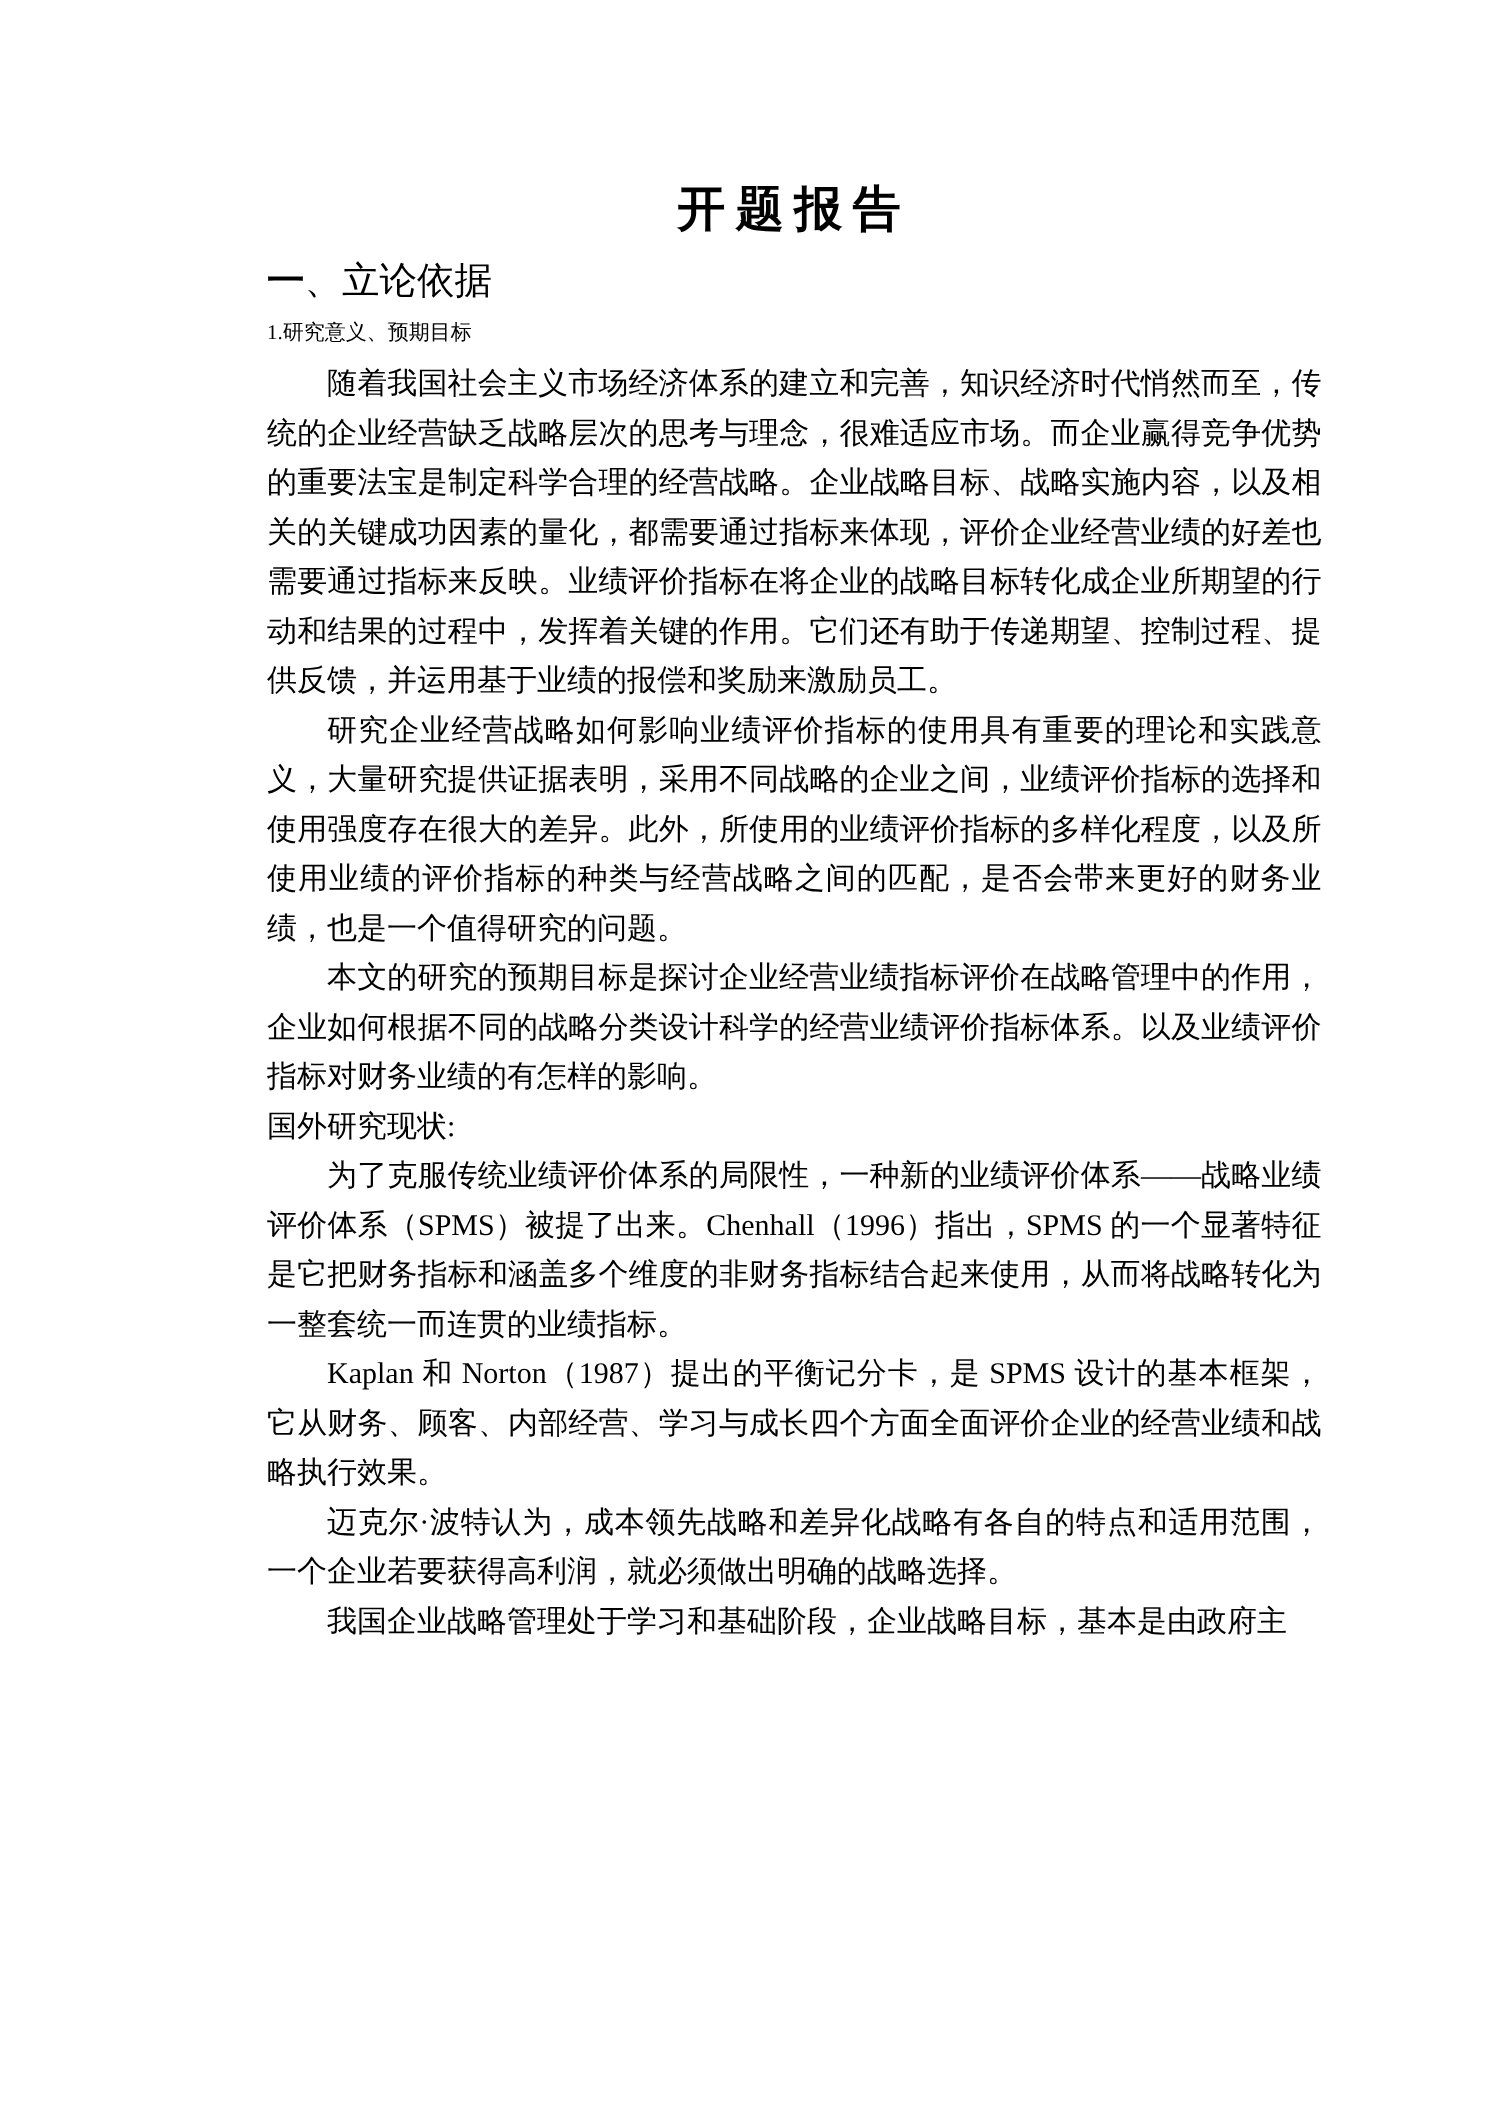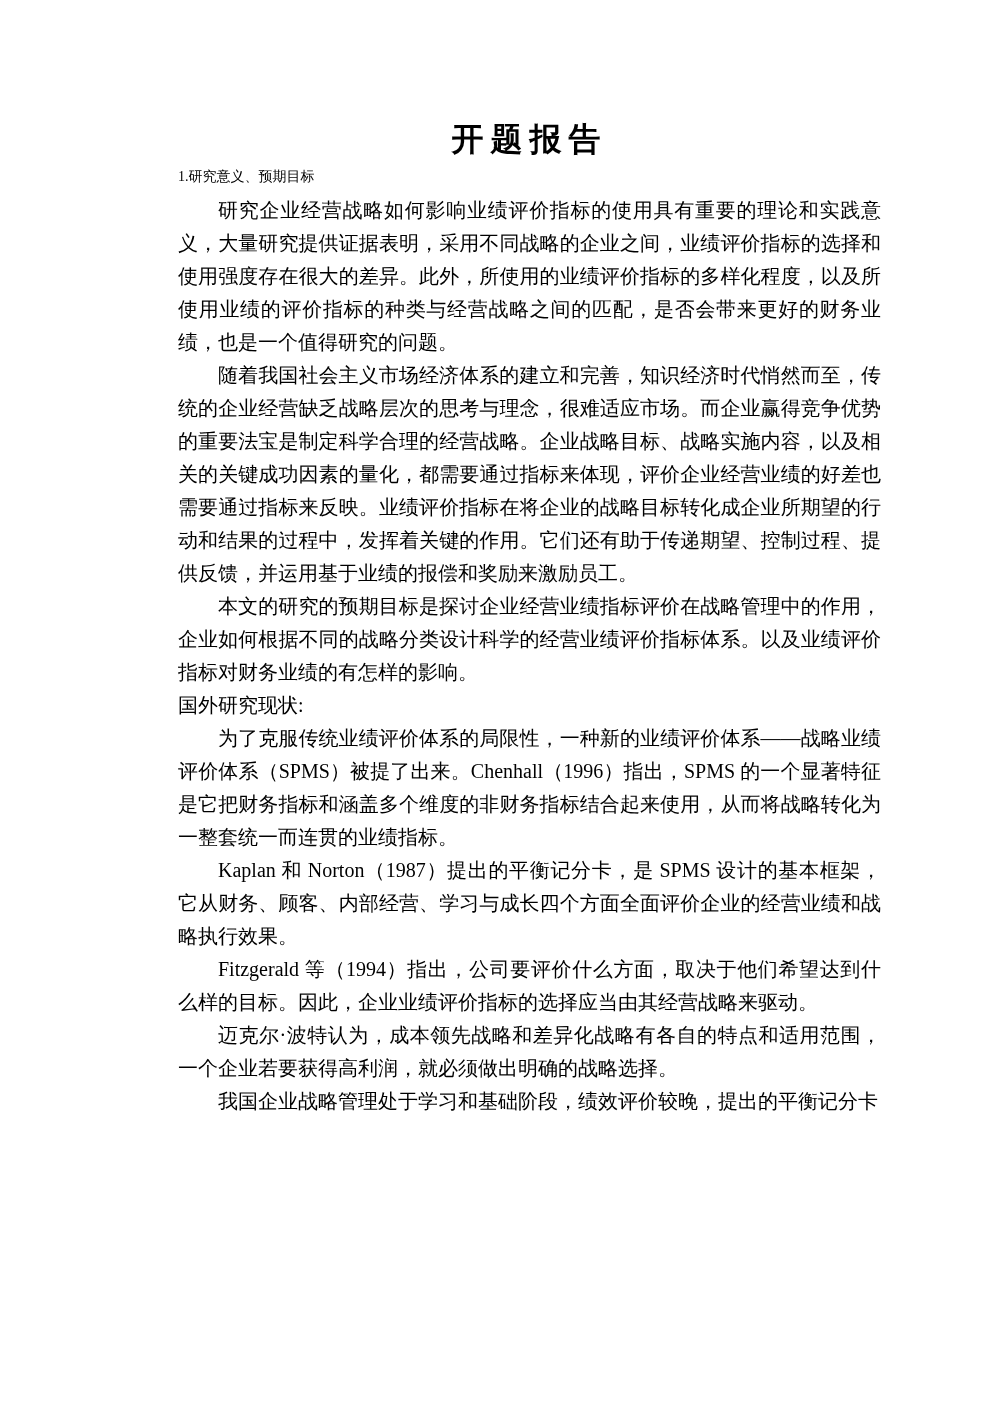--- a/index.html
+++ b/index.html
@@ -59,36 +59,38 @@
   }
 </style>
 </head>
 <body>
 
 <div class="page">
 
   <div class="doc-title">开题报告</div>
 
 
+  <div class="sec-heading">
+    <span class="num">一</span><span>、立论依据</span>
+  </div>
 
   <div class="sub-heading">1.研究意义、预期目标</div>
 
+  <p class="body indent">随着我国社会主义市场经济体系的建立和完善，知识经济时代悄然而至，传统的企业经营缺乏战略层次的思考与理念，很难适应市场。而企业赢得竞争优势的重要法宝是制定科学合理的经营战略。企业战略目标、战略实施内容，以及相关的关键成功因素的量化，都需要通过指标来体现，评价企业经营业绩的好差也需要通过指标来反映。业绩评价指标在将企业的战略目标转化成企业所期望的行动和结果的过程中，发挥着关键的作用。它们还有助于传递期望、控制过程、提供反馈，并运用基于业绩的报偿和奖励来激励员工。</p>
+
   <p class="body indent">研究企业经营战略如何影响业绩评价指标的使用具有重要的理论和实践意义，大量研究提供证据表明，采用不同战略的企业之间，业绩评价指标的选择和使用强度存在很大的差异。此外，所使用的业绩评价指标的多样化程度，以及所使用业绩的评价指标的种类与经营战略之间的匹配，是否会带来更好的财务业绩，也是一个值得研究的问题。</p>
-
-  <p class="body indent">随着我国社会主义市场经济体系的建立和完善，知识经济时代悄然而至，传统的企业经营缺乏战略层次的思考与理念，很难适应市场。而企业赢得竞争优势的重要法宝是制定科学合理的经营战略。企业战略目标、战略实施内容，以及相关的关键成功因素的量化，都需要通过指标来体现，评价企业经营业绩的好差也需要通过指标来反映。业绩评价指标在将企业的战略目标转化成企业所期望的行动和结果的过程中，发挥着关键的作用。它们还有助于传递期望、控制过程、提供反馈，并运用基于业绩的报偿和奖励来激励员工。</p>
 
   <p class="body indent">本文的研究的预期目标是探讨企业经营业绩指标评价在战略管理中的作用，企业如何根据不同的战略分类设计科学的经营业绩评价指标体系。以及业绩评价指标对财务业绩的有怎样的影响。</p>
 
 
   <div class="label">国外研究现状:</div>
 
   <p class="body indent">为了克服传统业绩评价体系的局限性，一种新的业绩评价体系——战略业绩评价体系（SPMS）被提了出来。Chenhall（1996）指出，SPMS 的一个显著特征是它把财务指标和涵盖多个维度的非财务指标结合起来使用，从而将战略转化为一整套统一而连贯的业绩指标。</p>
 
   <p class="body indent">Kaplan 和 Norton（1987）提出的平衡记分卡，是 SPMS 设计的基本框架，它从财务、顾客、内部经营、学习与成长四个方面全面评价企业的经营业绩和战略执行效果。</p>
 
-  <p class="body indent">Fitzgerald 等（1994）指出，公司要评价什么方面，取决于他们希望达到什么样的目标。因此，企业业绩评价指标的选择应当由其经营战略来驱动。</p>
 
   <p class="body indent">迈克尔·波特认为，成本领先战略和差异化战略有各自的特点和适用范围，一个企业若要获得高利润，就必须做出明确的战略选择。</p>
 
 
-  <p class="body indent">我国企业战略管理处于学习和基础阶段，绩效评价较晚，提出的平衡记分卡</p>
+  <p class="body indent">我国企业战略管理处于学习和基础阶段，企业战略目标，基本是由政府主</p>
 
 </div>
 
 </body></html>

